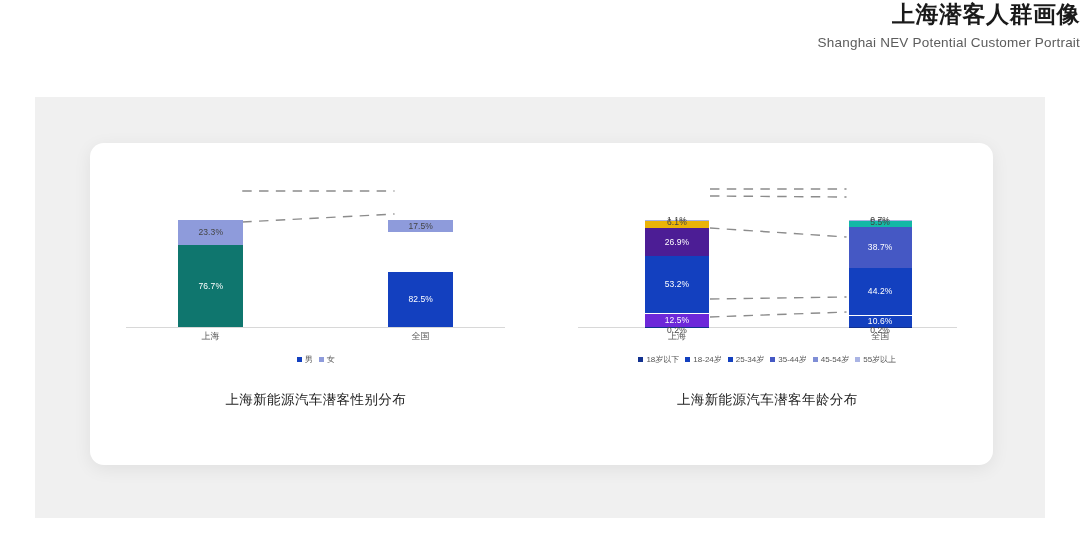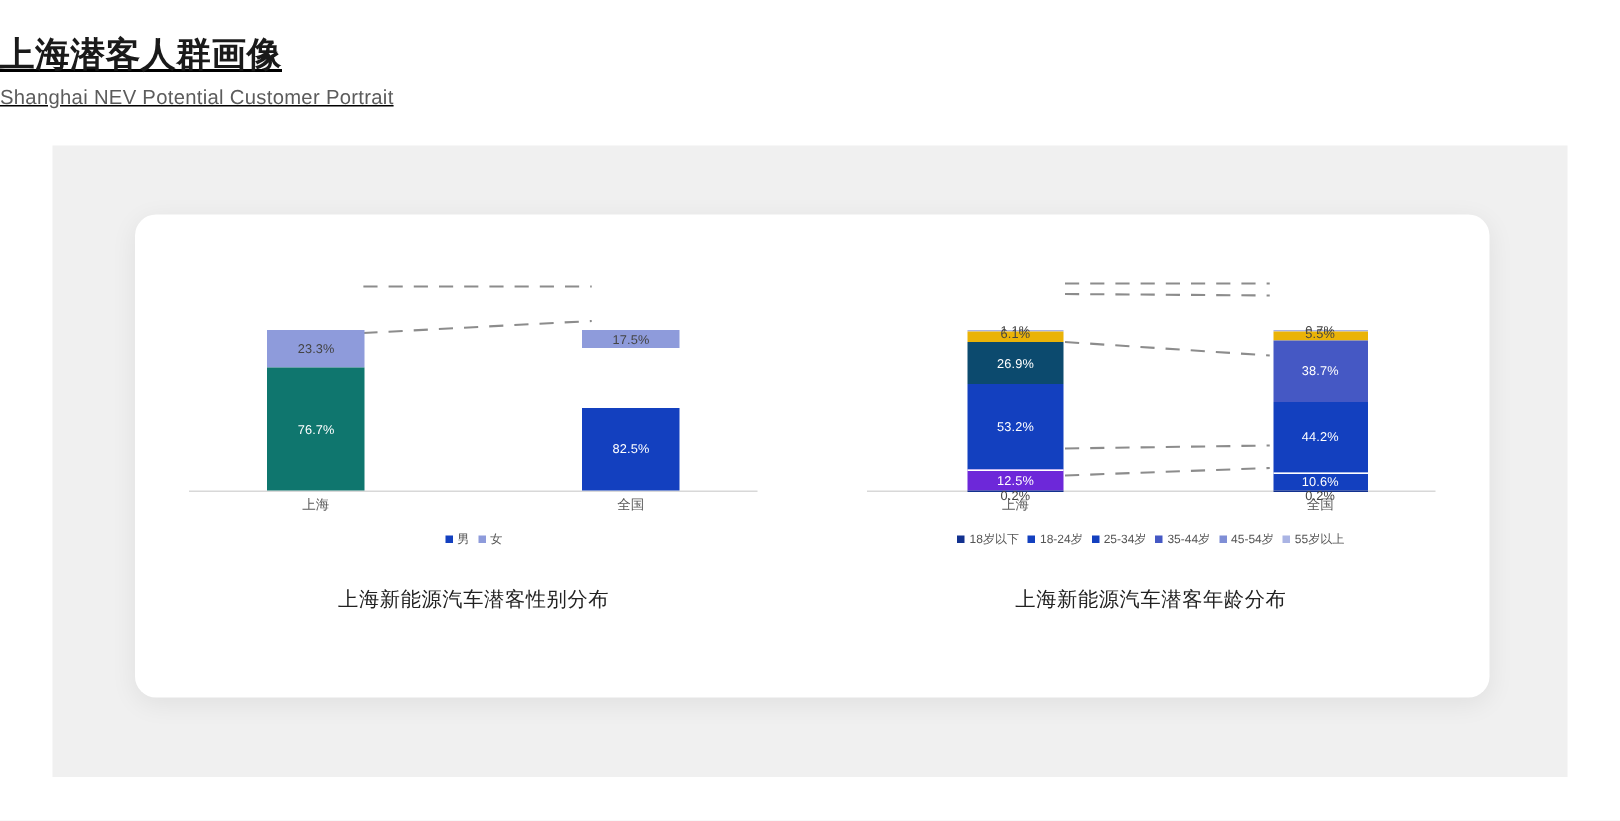--- a/index.html
+++ b/index.html
@@ -11,23 +11,21 @@
     height: 547px;
     background: #ffffff;
     font-family: "Liberation Sans", "DejaVu Sans", sans-serif;
     overflow: hidden;
     position: relative;
   }
 
   
   .header {
     width: 100%;
-    padding-top: 22px;
-    text-align: left;
-    text-decoration: underline;
+    text-align: right;
   }
   .page-title {
     font-size: 23px;
     font-weight: bold;
     color: #1a1a1a;
     letter-spacing: 0.5px;
     line-height: 1.25;
   }
   .page-subtitle {
     font-size: 13.5px;
@@ -245,39 +243,39 @@
             <line x1="160" y1="132" x2="290" y2="127" stroke="#8c8c8c" stroke-width="1.4" stroke-dasharray="9,7"></line>
           </svg>
 
           <div class="bar" style="left:23%; width:14%;">
             <div class="seg" style="flex:1.1 1 0; background:#aab4e4;">
               <span class="seg-label dark" style="position:absolute; top:-4px;">1.1%</span>
             </div>
             <div class="seg" style="flex:6.1 1 0; background:#eab308;text-align:center;">
               <span class="seg-label dark" style="position:absolute; top:-3px;">6.1%</span>
             </div>
-            <div class="seg" style="flex:26.9 1 0; background:#0c4a6e;">
+            <div class="seg" style="flex:26.9 1 0; background:#4c1d95;">
               <span class="seg-label light">26.9%</span>
             </div>
             <div class="seg" style="flex:53.2 1 0; background:#1340bf;">
               <span class="seg-label light">53.2%</span>
             </div>
             <div class="seg" style="flex:12.5 1 0; background:#6d28d9; border-top:1px solid #ffffff;">
               <span class="seg-label light">12.5%</span>
             </div>
             <div class="seg" style="flex:0.2 1 0; background:#12318f;">
               <span class="seg-label dark" style="position:absolute; top:-1px;">0.2%</span>
             </div>
           </div>
 
           <div class="bar" style="left:68%; width:14%;">
             <div class="seg" style="flex:0.7 1 0; background:#aab4e4;">
               <span class="seg-label dark" style="position:absolute; top:-4px;">0.7%</span>
             </div>
-            <div class="seg" style="flex:5.5 1 0; background:#eab308;text-decoration:underline;">
+            <div class="seg" style="flex:5.5 1 0; background:#14b8a6;text-decoration:underline;">
               <span class="seg-label dark" style="position:absolute; top:-3px;">5.5%</span>
             </div>
             <div class="seg" style="flex:38.7 1 0; background:#4558c4;">
               <span class="seg-label light">38.7%</span>
             </div>
             <div class="seg" style="flex:44.2 1 0; background:#1340bf;">
               <span class="seg-label light">44.2%</span>
             </div>
             <div class="seg" style="flex:10.6 1 0; background:#1340bf; border-top:1px solid #ffffff;">
               <span class="seg-label light">10.6%</span>

